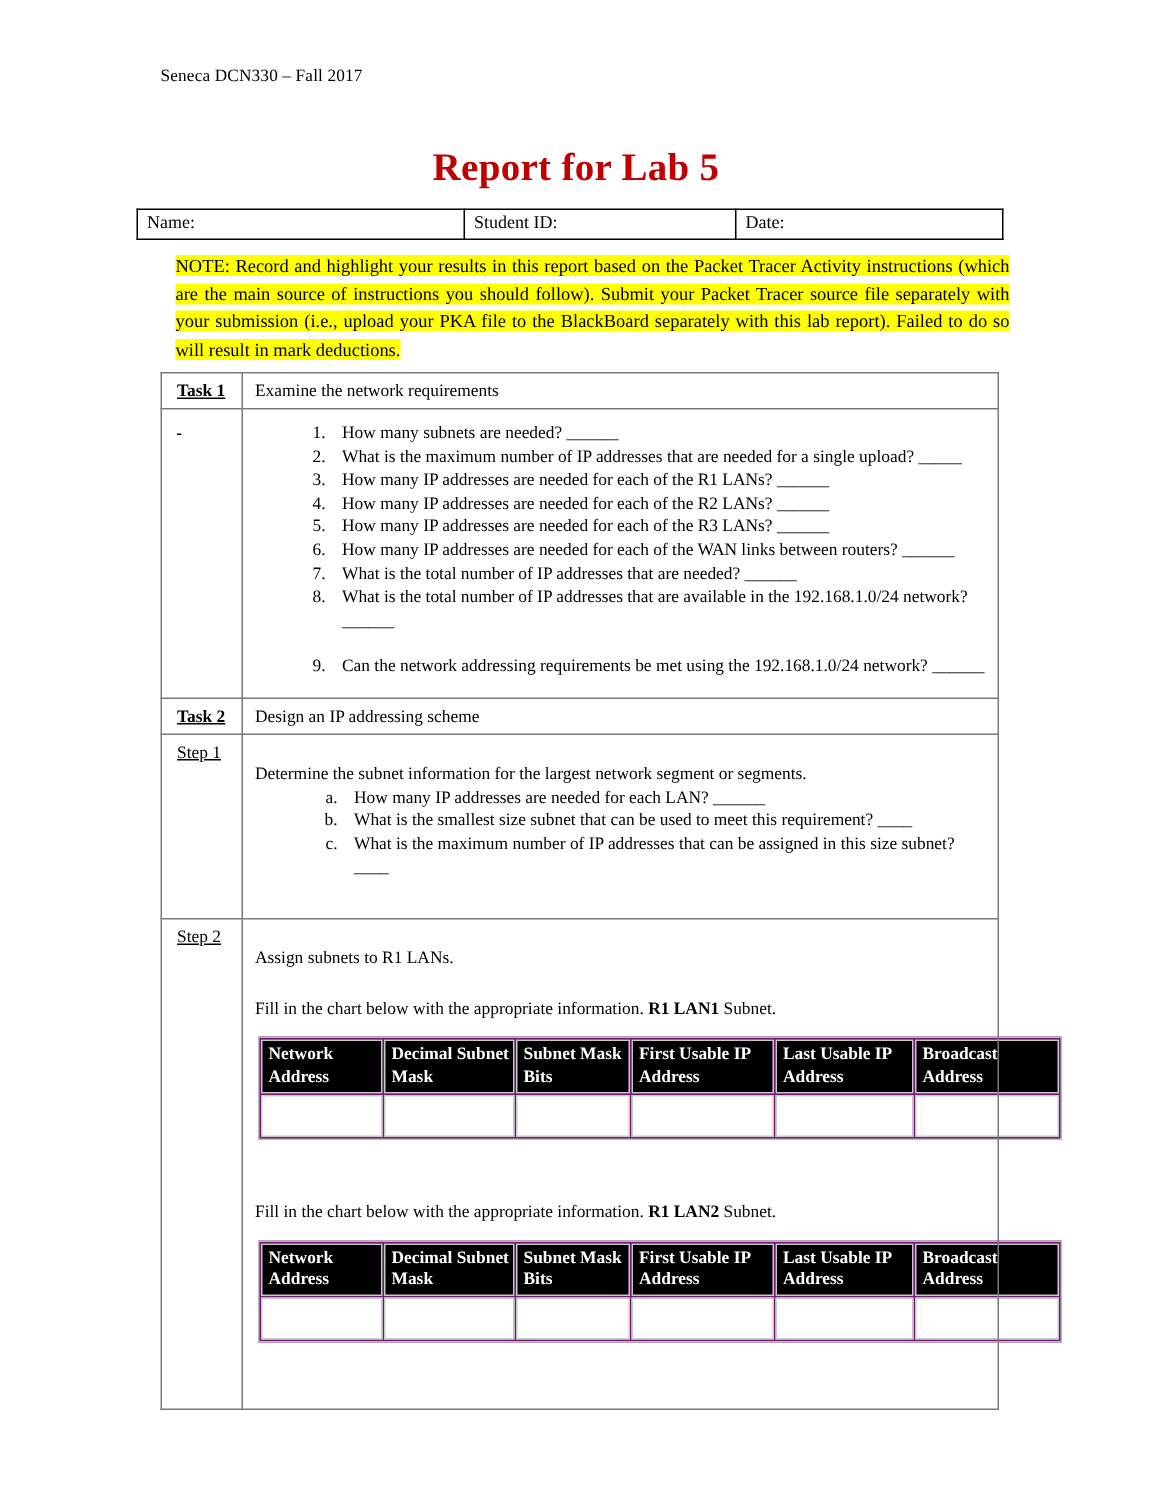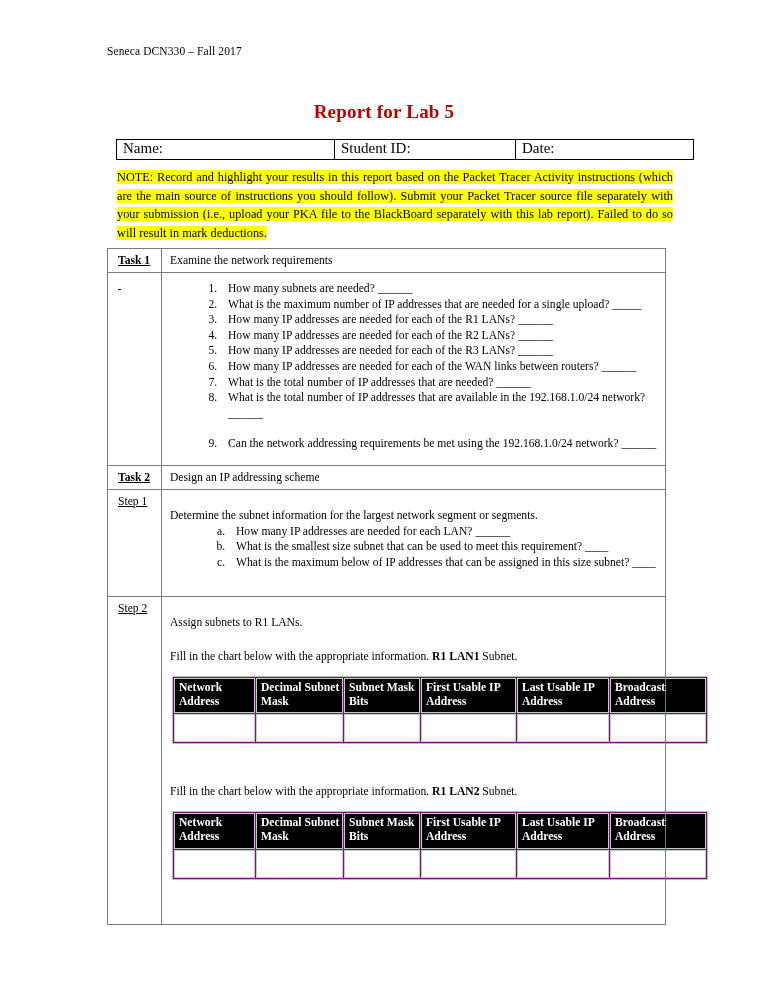--- a/index.html
+++ b/index.html
@@ -34,33 +34,33 @@
   }
   
   .doc-title {
     position: absolute;
     left: 0;
     top: 100px;
     width: 768px;
     text-align: center;
     color: #c00000;
     font-weight: bold;
-    font-size: 19px;
+    font-size: 26px;
     line-height: 23px;
     letter-spacing: 0.2px;
   }
   
   .id-table {
     position: absolute;
-    left: 116px;
+    left: 91px;
     top: 139px;
     width: 556px;
     border-collapse: collapse;
     table-layout: fixed;
-    font-size: 15px;
+    font-size: 12px;
   }
   .id-table td {
     border: 1px solid #000000;
     height: 17px;
     padding: 1px 0 1px 6px;
     vertical-align: top;
     line-height: 15px;
   }
   .id-col-name  { width: 211px; }
   .id-col-sid   { width: 174px; }
@@ -254,21 +254,21 @@
         <td class="col-label">
           <div class="cell-label">Step 1</div>
         </td>
         <td class="col-main">
           <div class="cell-body">
             <div class="spacer-md"></div>
             <p class="para">Determine the subnet information for the largest network segment or segments.</p>
             <ol class="alist">
               <li>How many IP addresses are needed for each LAN?  ______</li>
               <li>What is the smallest size subnet that can be used to meet this requirement?  ____</li>
-              <li>What is the maximum below of IP addresses that can be assigned in this size subnet?  ____</li>
+              <li>What is the maximum number of IP addresses that can be assigned in this size subnet?  ____</li>
             </ol>
             <div class="spacer-lg"></div>
           </div>
         </td>
       </tr>
 
       <tr>
         <td class="col-label">
           <div class="cell-label">Step 2</div>
         </td>

